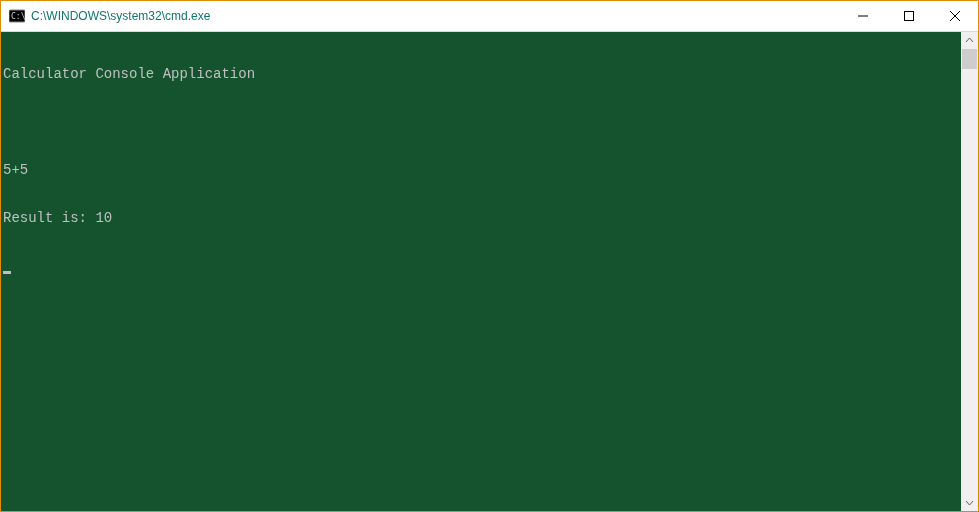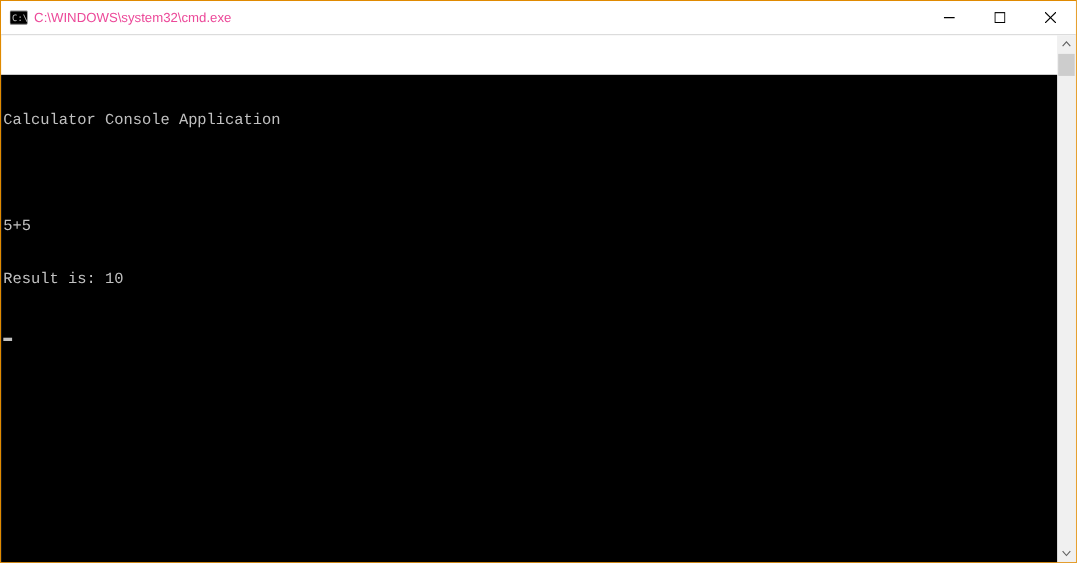--- a/index.html
+++ b/index.html
@@ -32,50 +32,49 @@
   .titlebar .app-icon {
     width: 16px;
     height: 16px;
     margin: 0 6px 0 8px;
     display: flex;
     align-items: center;
     justify-content: center;
   }
   .titlebar .title {
     font-size: 12px;
-    color: #ec4899;
+    color: #0f766e;
     flex: 0 0 auto;
   }
   .titlebar .spacer { flex: 1 1 auto; }
   .ctrl {
     width: 46px;
     height: 30px;
     display: flex;
     align-items: center;
     justify-content: center;
   }
   .ctrl svg { display:block; }
 
   .client {
     flex: 1 1 auto;
     display: flex;
     min-height: 0;
   }
   .console {
     flex: 1 1 auto;
-    background: #000000;
+    background: #14532d;
     color: #c0c0c0;
     font-family: Consolas, "Courier New", monospace;
     font-size: 14px;
     line-height: 16px;
     padding: 2px 2px 2px 2px;
     white-space: pre;
     overflow: hidden;
     position: relative;
-    margin-top: 36px;
   }
   .line { min-height: 16px; }
   .cursor {
     display: inline-block;
     width: 8px;
     height: 3px;
     background: #c0c0c0;
     vertical-align: -2px;
     margin-top: 13px;
   }

